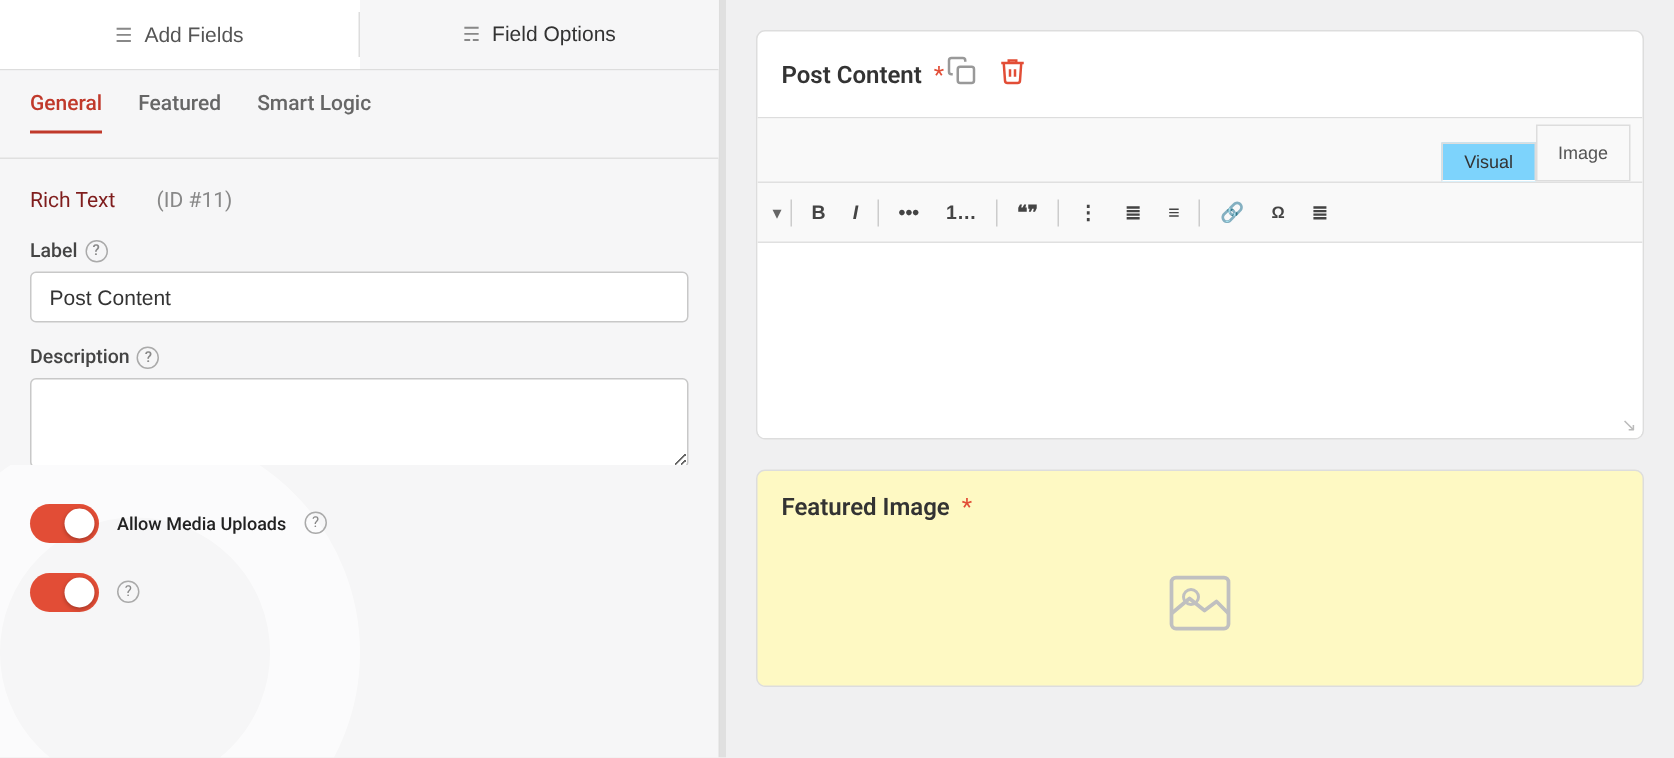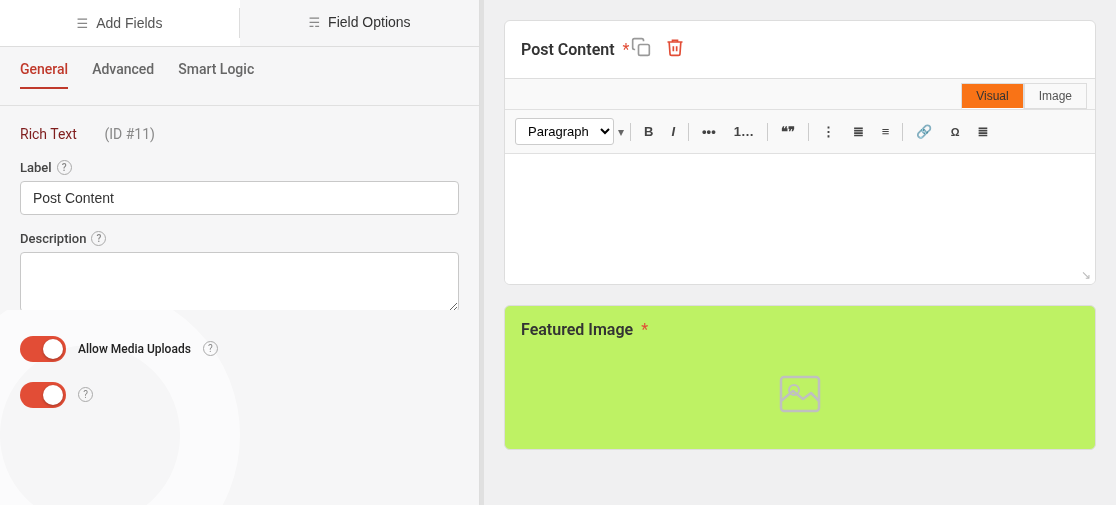--- a/index.html
+++ b/index.html
@@ -274,23 +274,24 @@
     .rte-tab {
       padding: 5px 14px;
       font-size: 12px;
       border: 1px solid #ddd;
       background: #f9f9f9;
       cursor: pointer;
       color: #555;
     }
 
     .rte-tab.active {
-      background: #f97316;
+      background: #7dd3fc;
       border-bottom-color: #fff;
       color: #333;
+      margin-top: 12px;
     }
 
     .rte-toolbar {
       display: flex;
       align-items: center;
       gap: 4px;
       padding: 8px 10px;
       border-bottom: 1px solid #e0e0e0;
       background: #f9f9f9;
       flex-wrap: wrap;
@@ -331,21 +332,21 @@
     .rte-resize {
       position: absolute;
       bottom: 2px;
       right: 4px;
       color: #bbb;
       font-size: 12px;
     }
 
     
     .featured-card {
-      background: #bef264;
+      background: #fef9c3;
       border: 1px solid #ddd;
       border-radius: 6px;
     }
 
     .featured-card-header {
       padding: 14px 16px 10px;
     }
 
     .featured-card-body {
       padding: 20px;
@@ -377,21 +378,21 @@
     </button>
     <div class="tab-divider"></div>
     <button class="tab-btn active">
       <span class="tab-icon">☴</span>
       <span>Field Options</span>
     </button>
   </div>
 
   <div class="sub-tabs">
     <div class="sub-tab active">General</div>
-    <div class="sub-tab">Advanced</div>
+    <div class="sub-tab">Featured</div>
     <div class="sub-tab">Smart Logic</div>
   </div>
 
   <div class="field-content">
     <div class="field-title">
       <span>Rich Text</span>
       <span style="font-weight:400;color:#888;margin-left:24px;">(ID #11)</span>
     </div>
 
     <div class="form-group">
@@ -458,23 +459,20 @@
     </div>
 
     <div class="rte-container">
 
       <div class="rte-tabs">
         <button class="rte-tab active">Visual</button>
         <button class="rte-tab">Image</button>
       </div>
 
       <div class="rte-toolbar">
-        <select class="rte-select">
-          <option>Paragraph</option>
-        </select>
         <span class="dropdown-arrow">▾</span>
         <div class="rte-divider"></div>
         <button class="rte-btn" style="font-weight:700;">B</button>
         <button class="rte-btn" style="font-style:italic;">I</button>
         <div class="rte-divider"></div>
         <button class="rte-btn">•••</button>
         <button class="rte-btn">1…</button>
         <div class="rte-divider"></div>
         <button class="rte-btn">❝❞</button>
         <div class="rte-divider"></div>

